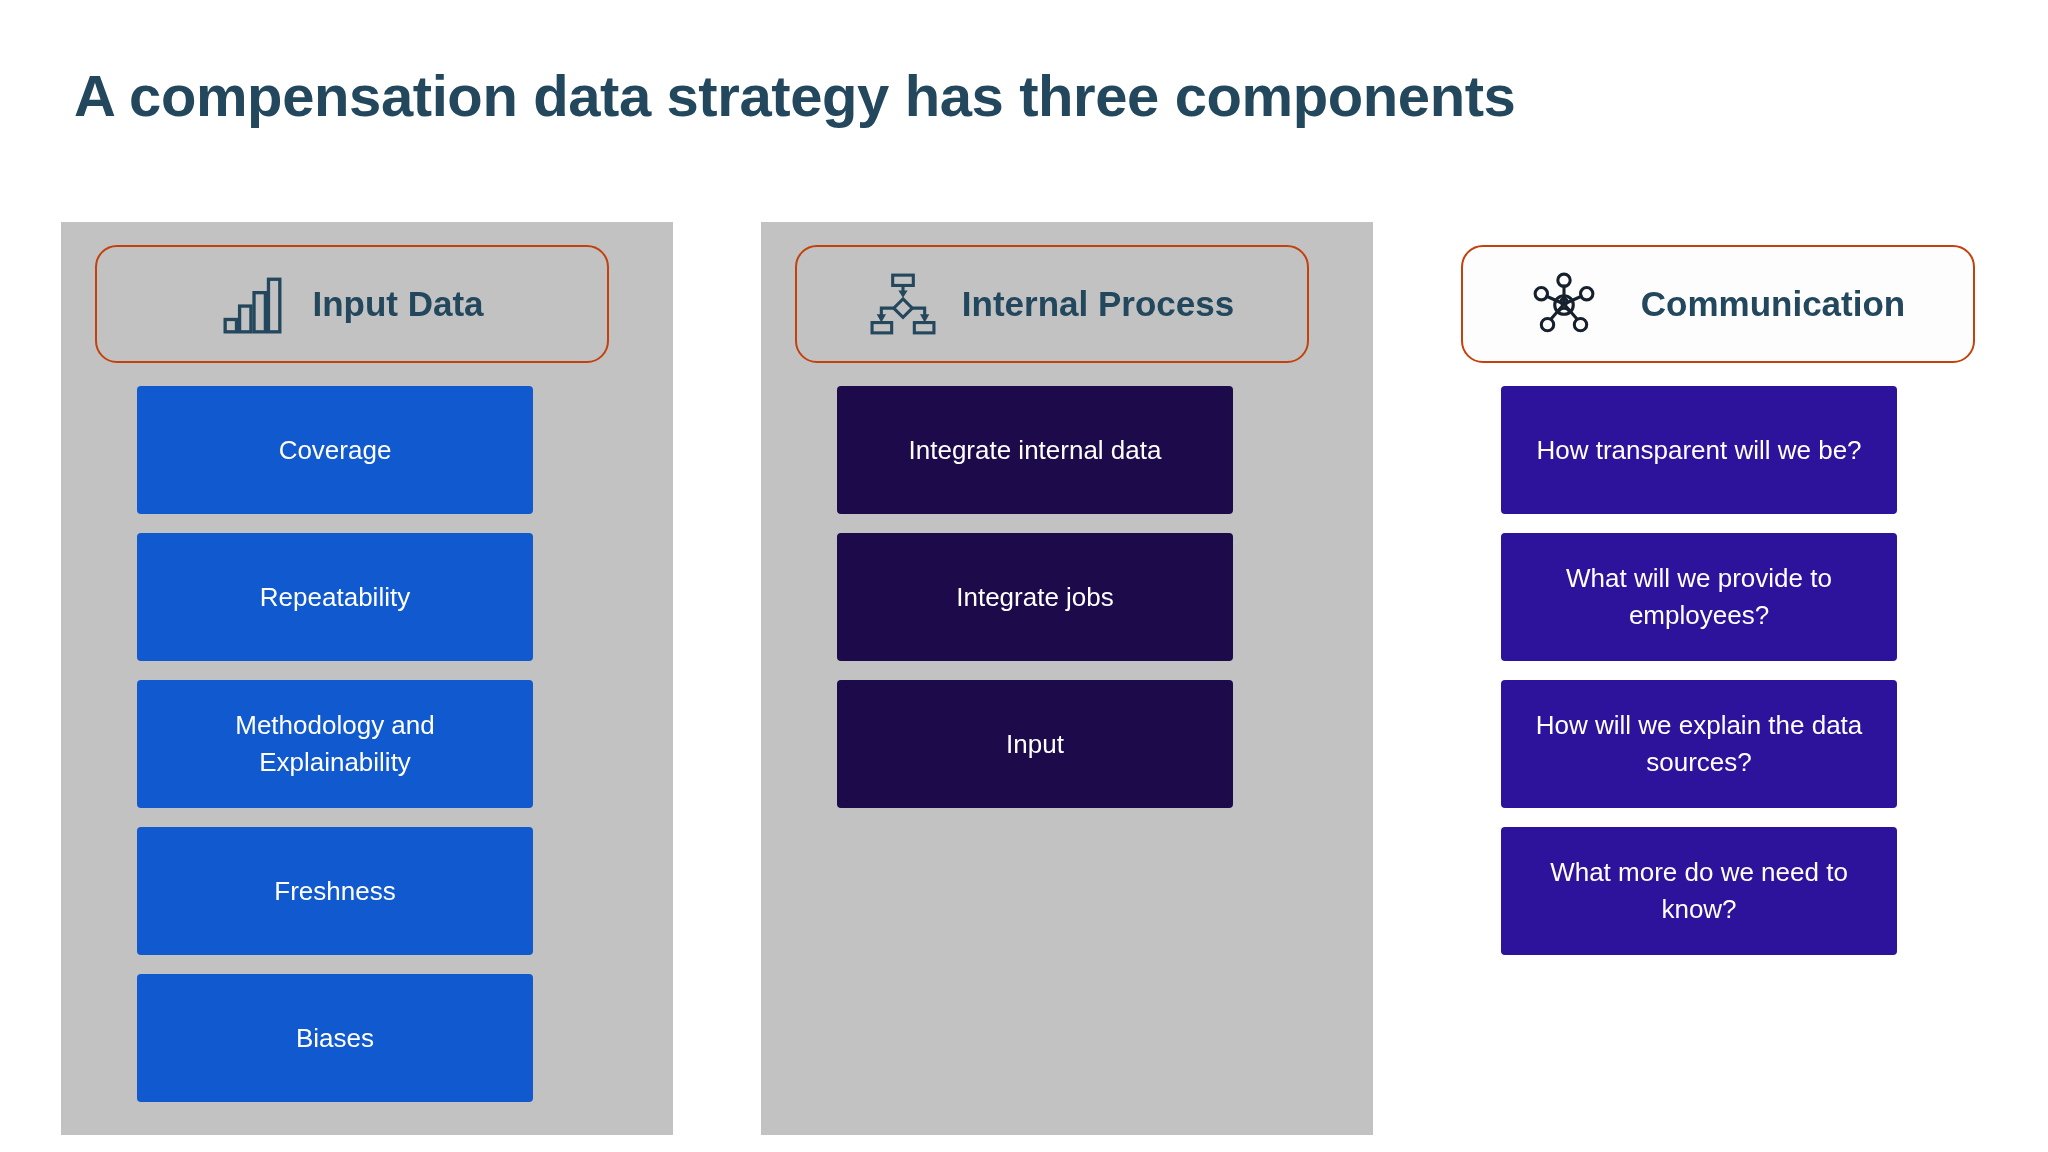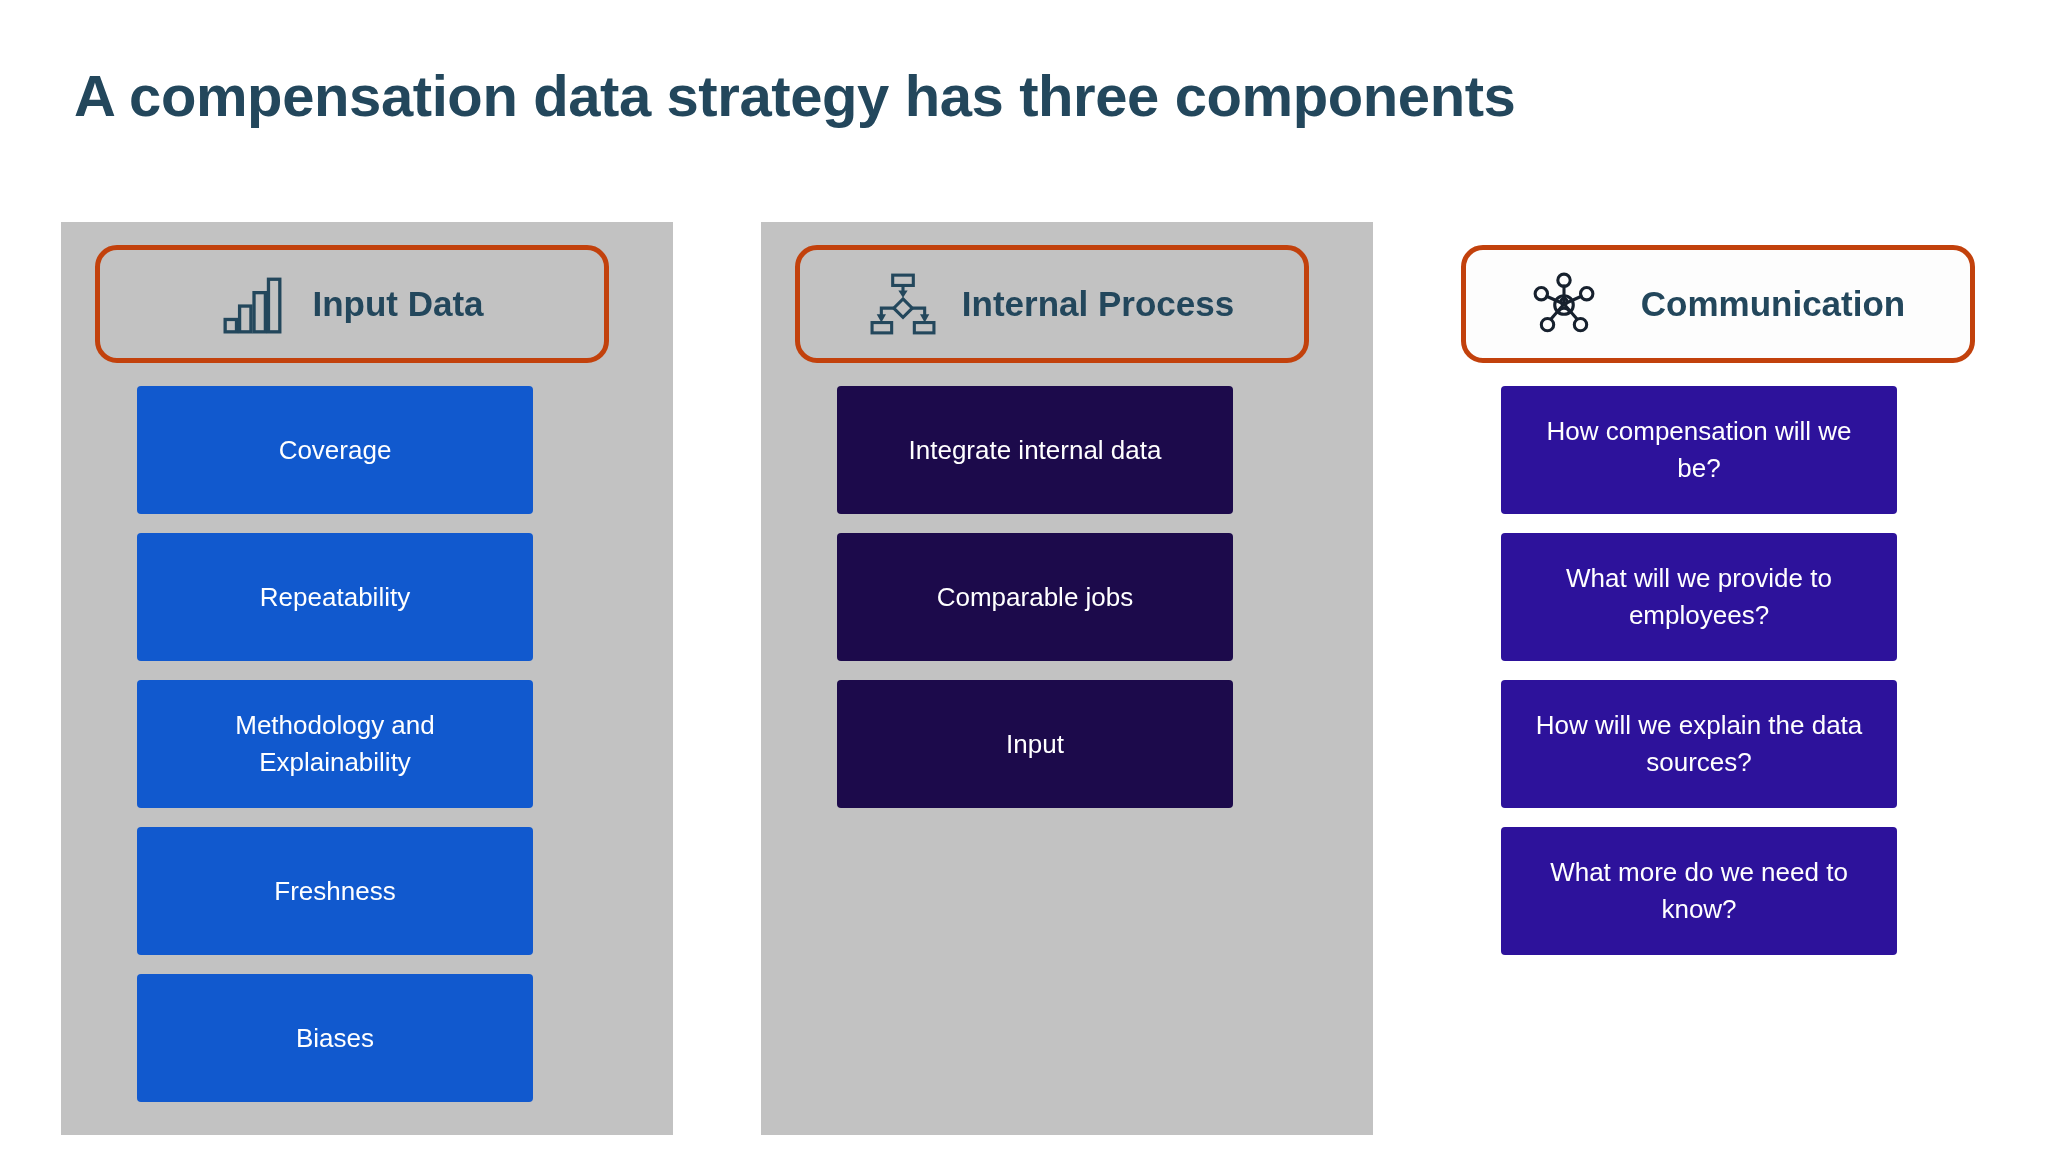--- a/index.html
+++ b/index.html
@@ -57,21 +57,21 @@
   .col-2 { left: 761px; }
   .col-3 { left: 1461px; }
 
   
   .col-header {
     position: absolute;
     left: 34px;
     top: 23px;
     width: 514px;
     height: 118px;
-    border: 5px solid #c2410c;
+    border: 2px solid #c2410c;
     border-radius: 22px;
     box-sizing: border-box;
     display: flex;
     align-items: center;
     justify-content: center;
     gap: 26px;
   }
   .col-3 .col-header {
     left: 0px;
     width: 514px;
@@ -189,21 +189,21 @@
         </g>
       </svg>
       <span class="hdr-label">Internal Process</span>
     </div>
 
     <div class="pill-stack">
       <div class="pill navy">
         <span class="pill-text">Integrate internal data</span>
       </div>
       <div class="pill navy">
-        <span class="pill-text">Comparable jobs</span>
+        <span class="pill-text">Integrate jobs</span>
       </div>
       <div class="pill navy">
         <span class="pill-text">Input</span>
       </div>
     </div>
   </div>
 
   <div class="column plain col-3">
 
     <div class="col-header">
@@ -222,21 +222,21 @@
           <circle cx="32" cy="33" r="9"></circle>
           <circle cx="32" cy="29.5" r="3"></circle>
           <path d="M26.5 40 a5.8 5.8 0 0 1 11 0"></path>
         </g>
       </svg>
       <span class="hdr-label">Communication</span>
     </div>
 
     <div class="pill-stack">
       <div class="pill purple">
-        <span class="pill-text">How compensation will we be?</span>
+        <span class="pill-text">How transparent will we be?</span>
       </div>
       <div class="pill purple">
         <span class="pill-text">What will we provide to employees?</span>
       </div>
       <div class="pill purple">
         <span class="pill-text">How will we explain the data sources?</span>
       </div>
       <div class="pill purple">
         <span class="pill-text">What more do we need to know?</span>
       </div>

